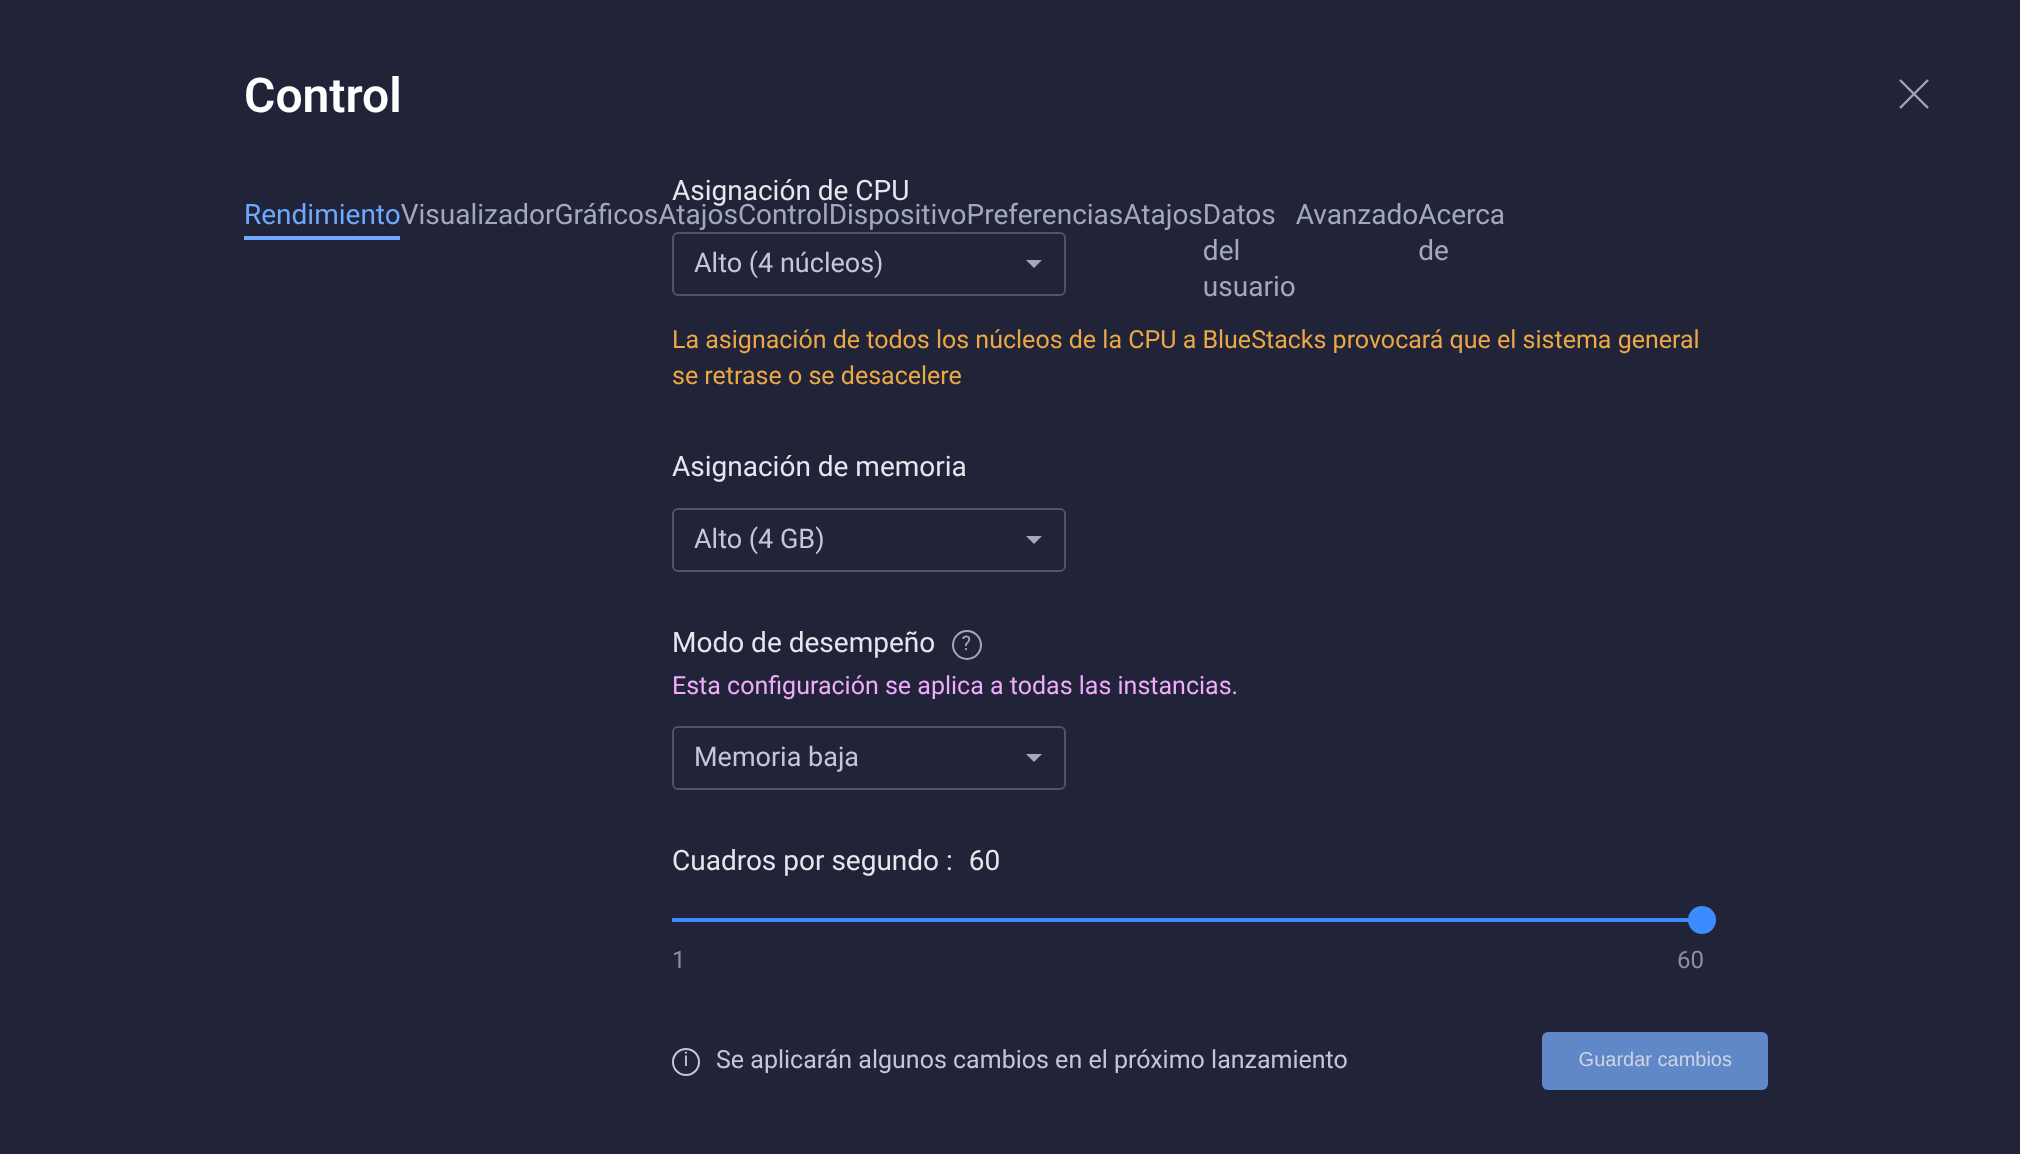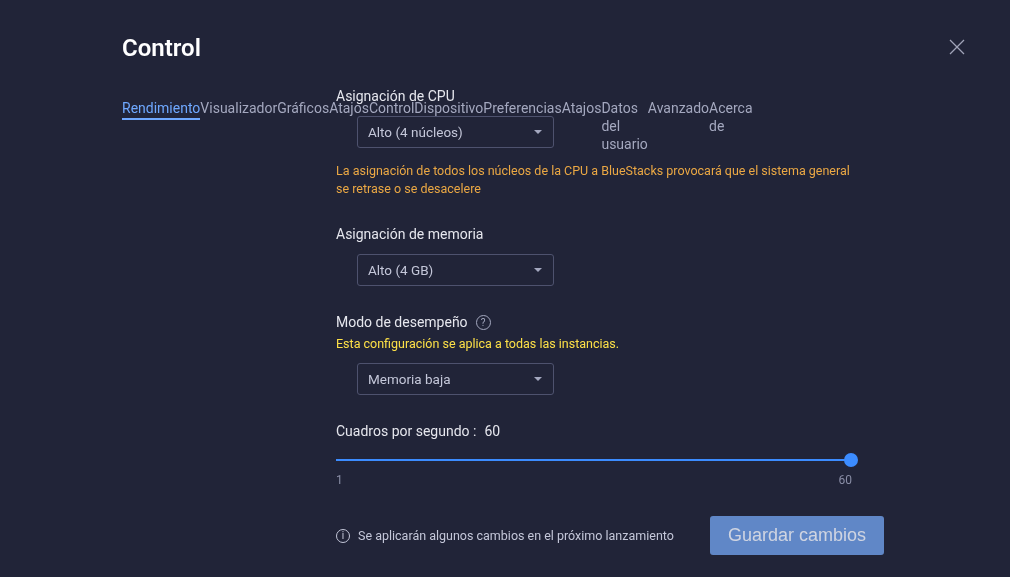--- a/index.html
+++ b/index.html
@@ -66,36 +66,35 @@
     border: 1.2px solid #a4a8bf;
     border-radius: 50%;
     display: inline-flex;
     align-items: center; justify-content: center;
     font-size: 10px;
     color: #a4a8bf;
     cursor: pointer;
   }
   .section-sublabel {
     font-size: 12.5px;
-    color: #fde047;
+    color: #f0abfc;
     margin-top: -6px;
     margin-bottom: 12px;
   }
   .select {
     width: 197px;
     height: 32px;
     border: 1px solid #4e526e;
     border-radius: 3px;
     background: transparent;
     display: flex;
     align-items: center;
     justify-content: space-between;
     padding: 0 10px;
     cursor: pointer;
-    margin-left: 21px;
   }
   .select-value {
     font-size: 13.5px;
     color: #c4c7d9;
   }
   .select-caret {
     width: 10px; height: 10px;
     color: #a4a8bf;
   }
   .select-caret svg { width: 100%; height: 100%; display: block; }
@@ -161,21 +160,21 @@
     align-items: center; justify-content: center;
     font-size: 10px;
     color: #c4c7d9;
   }
   .save-btn {
     background: #6b99e0;
     color: #eef3ff;
     border: none;
     border-radius: 3px;
     padding: 9px 18px;
-    font-size: 18px;
+    font-size: 10px;
     cursor: pointer;
     opacity: 0.85;
   }
 </style>
 </head>
 <body>
 
 <div class="close-btn">
   <svg viewBox="0 0 18 18" stroke="currentColor" stroke-width="1.2" fill="none">
     <line x1="2" y1="2" x2="16" y2="16"></line>

